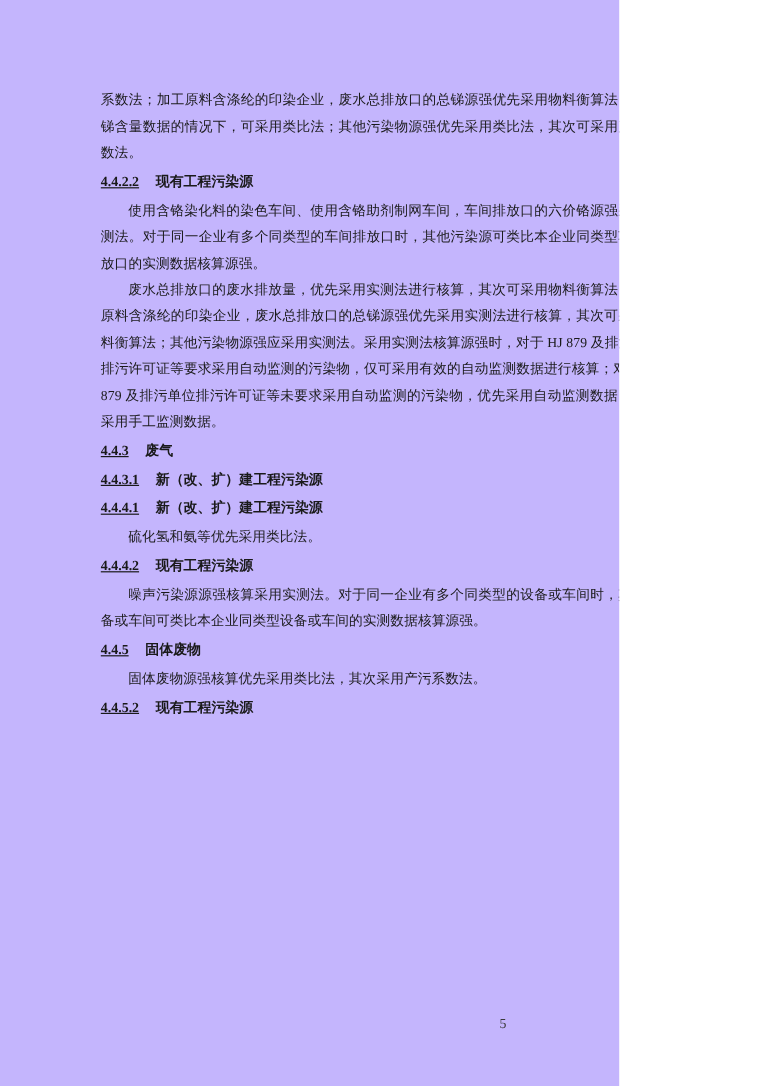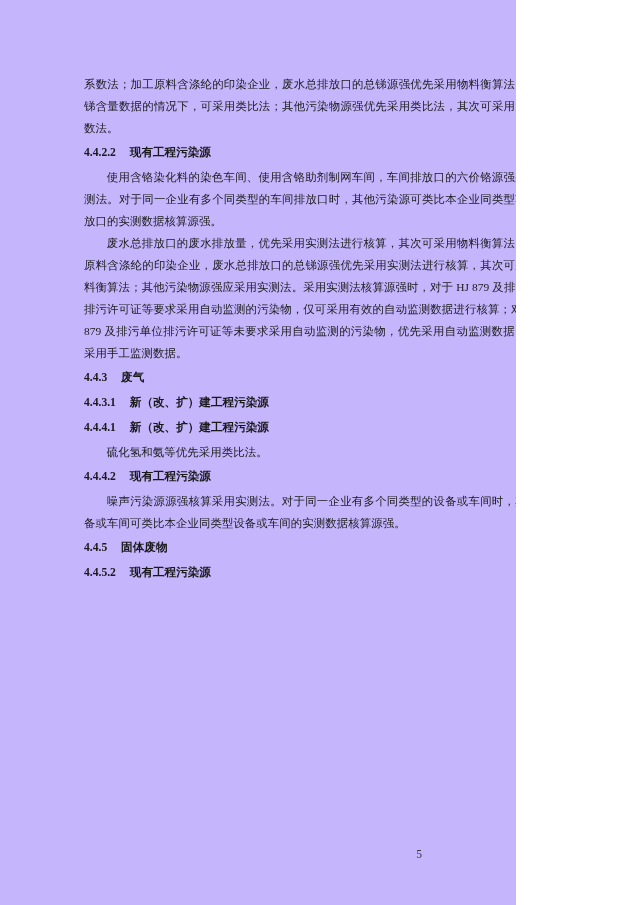--- a/index.html
+++ b/index.html
@@ -38,23 +38,24 @@
   .heading {
     margin: 2px 0;
     font-size: 11.6px;
     line-height: 22px;
     font-weight: bold;
     white-space: nowrap;
   }
   .heading .hnum {
     font-family: "Liberation Serif", "DejaVu Serif", serif;
     margin-right: 11px;
+    text-decoration: underline;
   }
   .heading .htitle {
-    font-family: Liberation Sans, sans-serif;
+    font-family: Liberation Serif, serif;
     text-align: center;
   }
   .page-footer {
     position: absolute;
     top: 847px;
     right: 94px;
     font-size: 11.5px;
     line-height: 14px;
     color: #3a3a3a;
     font-family: "Liberation Serif", "DejaVu Serif", serif;
@@ -104,20 +105,21 @@
     </div>
 
     <p class="para">噪声污染源源强核算采用实测法。对于同一企业有多个同类型的设备或车间时，其他设备或车间可类比本企业同类型设备或车间的实测数据核算源强。</p>
 
     <div class="heading">
       <span class="hnum">4.4.5</span>
       <span class="htitle">固体废物</span>
     </div>
 
 
+    <p class="para">固体废物源强核算优先采用类比法，其次采用产污系数法。</p>
 
     <div class="heading">
       <span class="hnum">4.4.5.2</span>
       <span class="htitle">现有工程污染源</span>
     </div>
 
   </div>
 
   <div class="page-footer">5</div>
 </div>

